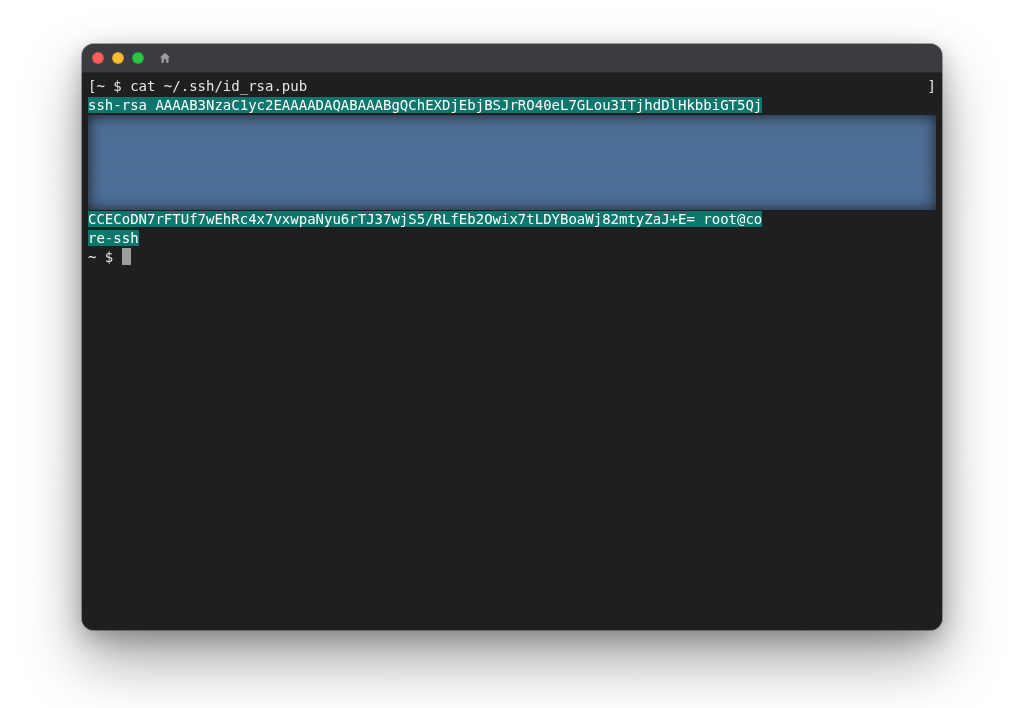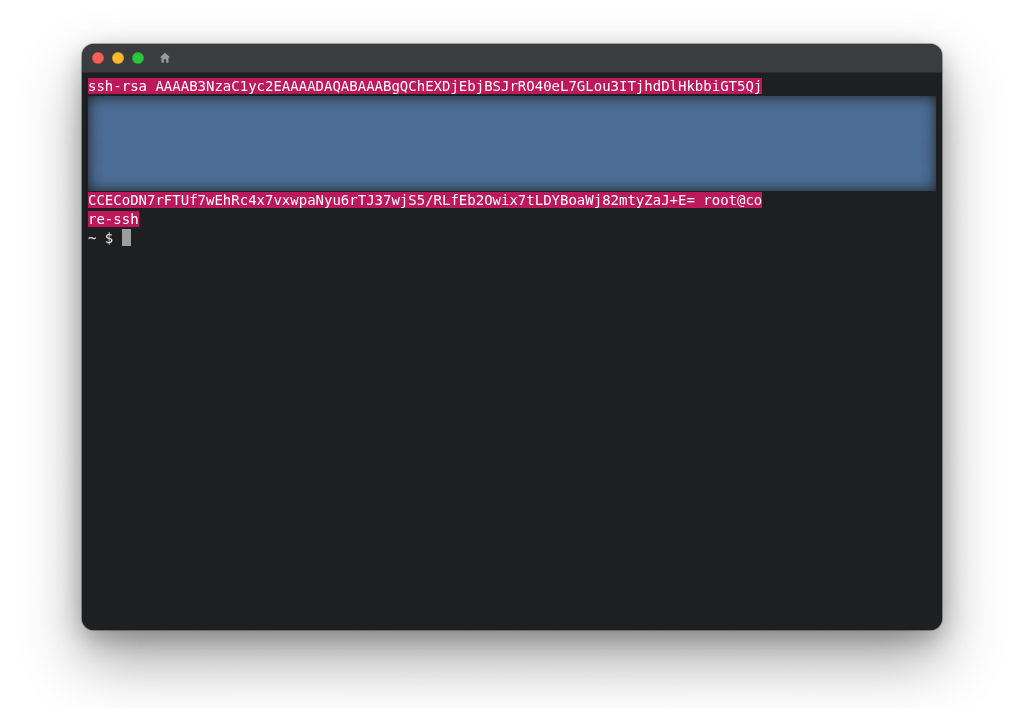--- a/index.html
+++ b/index.html
@@ -101,21 +101,21 @@
 
   .bracket-row {
     color: #e6e6e6;
     display: block;
   }
 
   .prompt-sym { color: #e6e6e6; }
   .cmd        { color: #e6e6e6; }
 
   .sel {
-    background: #be185d;
+    background: #0f766e;
     color: #ffffff;
   }
 
   .blurred-block {
     display: block;
     width: 100%;
     height: 95px; 
     background:
       repeating-linear-gradient(
         0deg,
@@ -169,18 +169,18 @@
       <div class="light yellow"></div>
       <div class="light green"></div>
     </div>
     <span class="home-icon">
       <svg viewBox="0 0 24 24" width="14" height="14" fill="currentColor">
         <path d="M12 3l9 8h-3v9h-4v-6h-4v6H6v-9H3l9-8z"></path>
       </svg>
     </span>
   </div>
 
-  <div class="terminal-body"><span class="sel">ssh-rsa AAAAB3NzaC1yc2EAAAADAQABAAABgQChEXDjEbjBSJrRO40eL7GLou3ITjhdDlHkbbiGT5Qj</span>
+  <div class="terminal-body"><span class="bracket-row"><span>[</span><span class="prompt-sym">~ $ </span><span class="cmd">cat ~/.ssh/id_rsa.pub</span><span class="right-bracket">]</span></span><span class="sel">ssh-rsa AAAAB3NzaC1yc2EAAAADAQABAAABgQChEXDjEbjBSJrRO40eL7GLou3ITjhdDlHkbbiGT5Qj</span>
 <div class="blur-mask"><div class="blurred-block"></div></div><span class="sel">CCECoDN7rFTUf7wEhRc4x7vxwpaNyu6rTJ37wjS5/RLfEb2Owix7tLDYBoaWj82mtyZaJ+E= root@co</span>
 <span class="sel">re-ssh</span>
 <span><span class="prompt-sym">~ $ </span><span class="cursor-block"></span></span></div>
 
 </div>
 
 </body></html>

